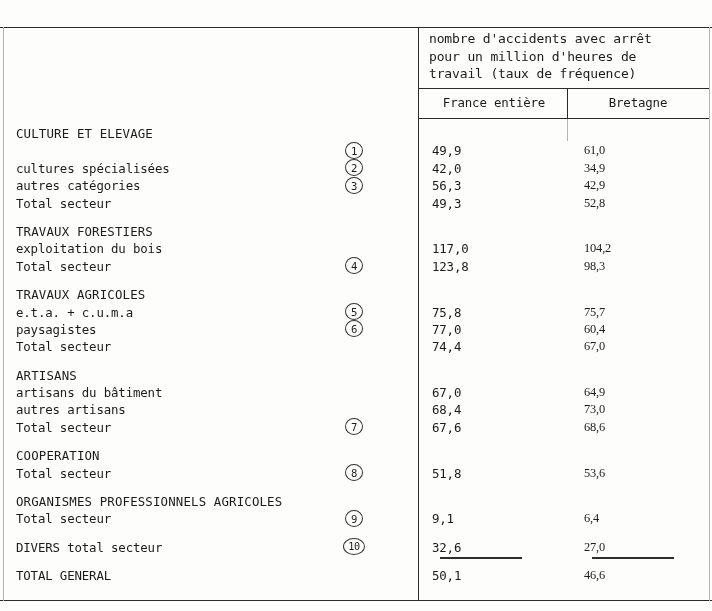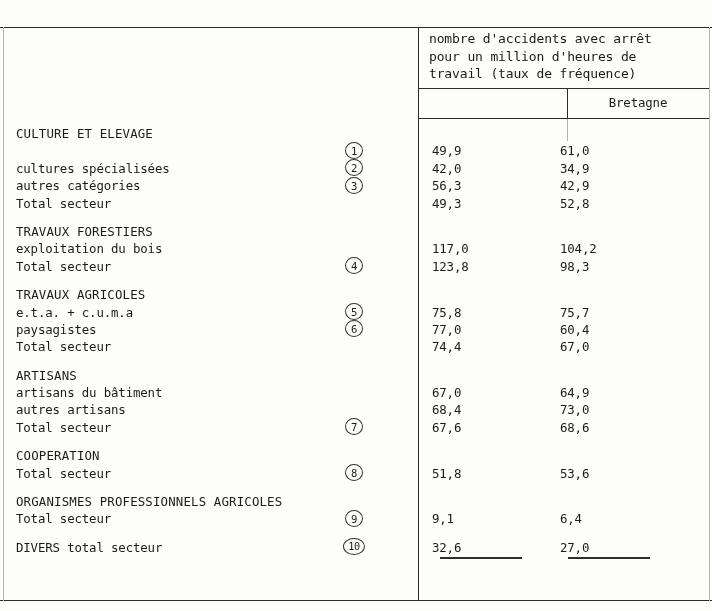--- a/index.html
+++ b/index.html
@@ -83,21 +83,21 @@
     box-sizing:border-box;
   }
   .circ.wide{width:22px;left:343px;font-size:10.2px;}
 
   .v1,.v2{
     position:absolute;top:0;
     line-height:17.4px;
     text-align:left;
   }
   .v1{left:432px;width:90px;}
-  .v2{left:560px;width:90px;}
+  .v2{left:584px;width:90px;font-family:Liberation Serif, serif;}
 
   
   .v1.ul::after,.v2.ul::after{
     content:"";
     position:absolute;
     left:8px;right:0;bottom:-2.5px;
     height:1.3px;background:#2f2f2f;
   }
 </style>
 </head>
@@ -113,20 +113,21 @@
 
   <div class="rule" id="rule-hdr1"></div>
   <div class="rule" id="rule-hdr2"></div>
   <div class="rule" id="rule-coldiv"></div>
   <div class="rule vfaint" id="rule-coldiv-stub"></div>
 
   <div id="hdr-caption">nombre d'accidents avec arrêt
 pour un million d'heures de
 travail (taux de fréquence)</div>
 
+  <div class="hdr-col" id="hdr-col-france">France entière</div>
 
   <div class="hdr-col" id="hdr-col-bretagne">Bretagne</div>
 
   <div id="body-rows">
       <div class="row">
         <span class="label section">CULTURE ET ELEVAGE</span>
       </div>
       <div class="row">
         <span class="circ">1</span>
         <span class="v1">49,9</span>
@@ -226,15 +227,20 @@
         <span class="v2">6,4</span>
       </div>
       <div class="row gap"></div>
       <div class="row">
         <span class="label">DIVERS total secteur</span>
         <span class="circ wide">10</span>
         <span class="v1 ul">32,6</span>
         <span class="v2 ul">27,0</span>
       </div>
       <div class="row gap"></div>
+      <div class="row">
+        <span class="label">TOTAL GENERAL</span>
+        <span class="v1">50,1</span>
+        <span class="v2">46,6</span>
+      </div>
     </div>
 
 </div>
 
 </body></html>

